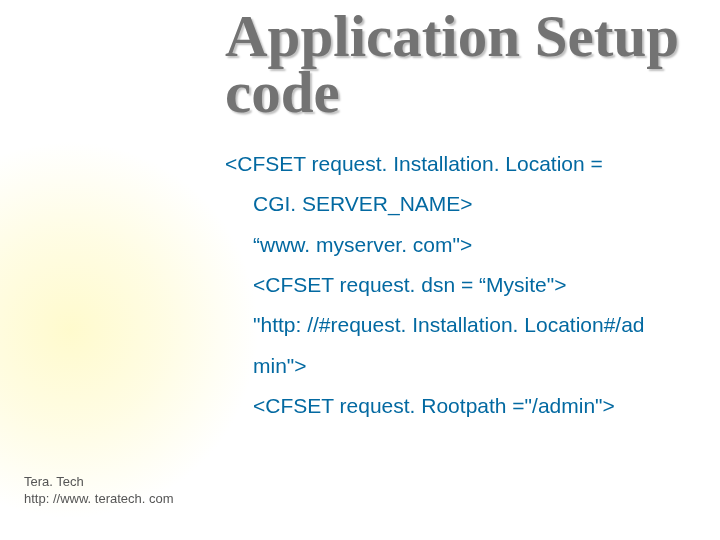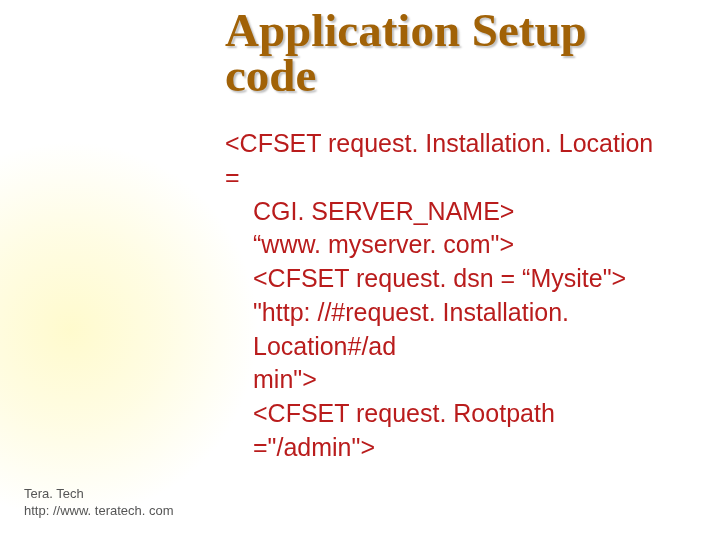--- a/index.html
+++ b/index.html
@@ -24,42 +24,42 @@
       rgba(255, 255, 255, 0) 70%);
     pointer-events: none;
   }
   .title {
     position: absolute;
     left: 225px;
     top: 8px;
     width: 460px;
     font-family: "Times New Roman", Times, serif;
     font-weight: bold;
-    font-size: 47px;
+    font-size: 59px;
     line-height: 0.95;
-    color: #a16207;
+    color: #737373;
     text-shadow: 2px 2px 2px rgba(0,0,0,0.25);
   }
   .body {
     position: absolute;
     left: 225px;
-    top: 127px;
+    top: 150px;
     width: 440px;
-    font-size: 25px;
+    font-size: 21px;
     line-height: 1.35;
-    color: #b91c1c;
+    color: #0369a1;
   }
   .body .line {
     display: block;
   }
-  .body .indent1 { padding-left: 28px; }
+  .body .indent1 { padding-left: 28px; margin-top: 12px; }
   .footer {
     position: absolute;
     left: 24px;
-    bottom: 20px;
+    bottom: 32px;
     font-size: 13px;
     line-height: 1.3;
     color: #555;
   }
   .footer .brand { display: block; }
   .footer .url { display: block; text-align: right; }
 </style>
 </head>
 <body>
 

